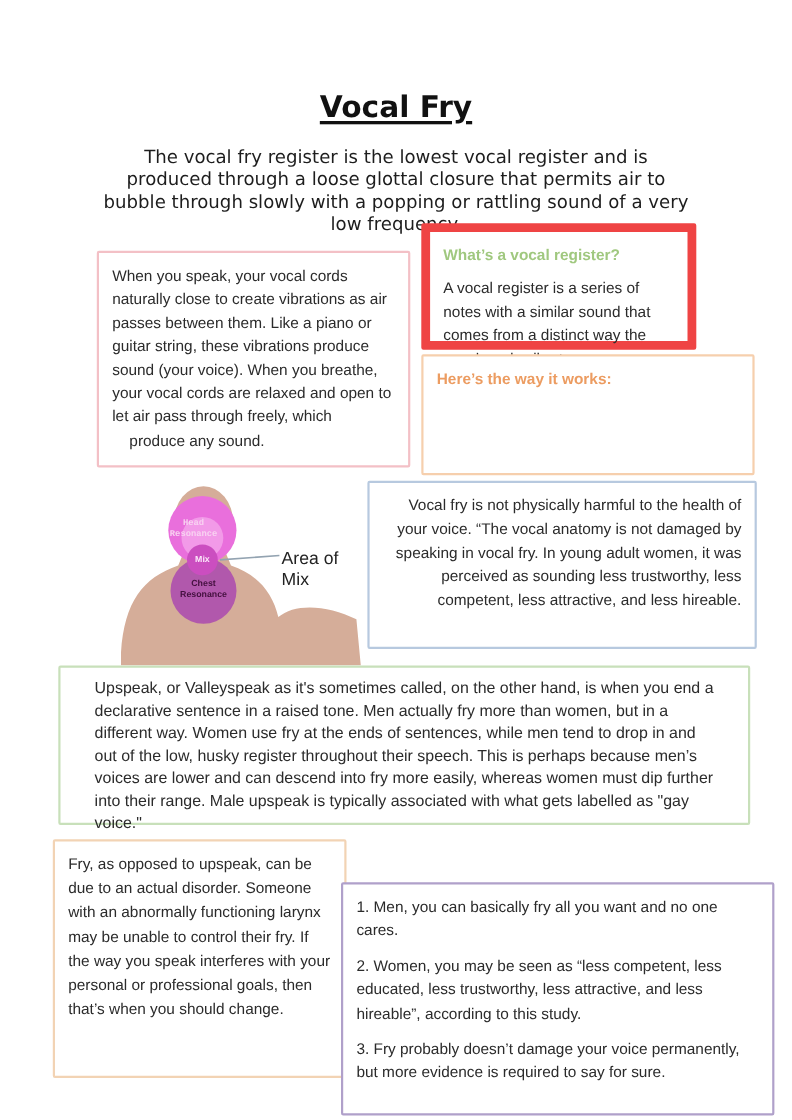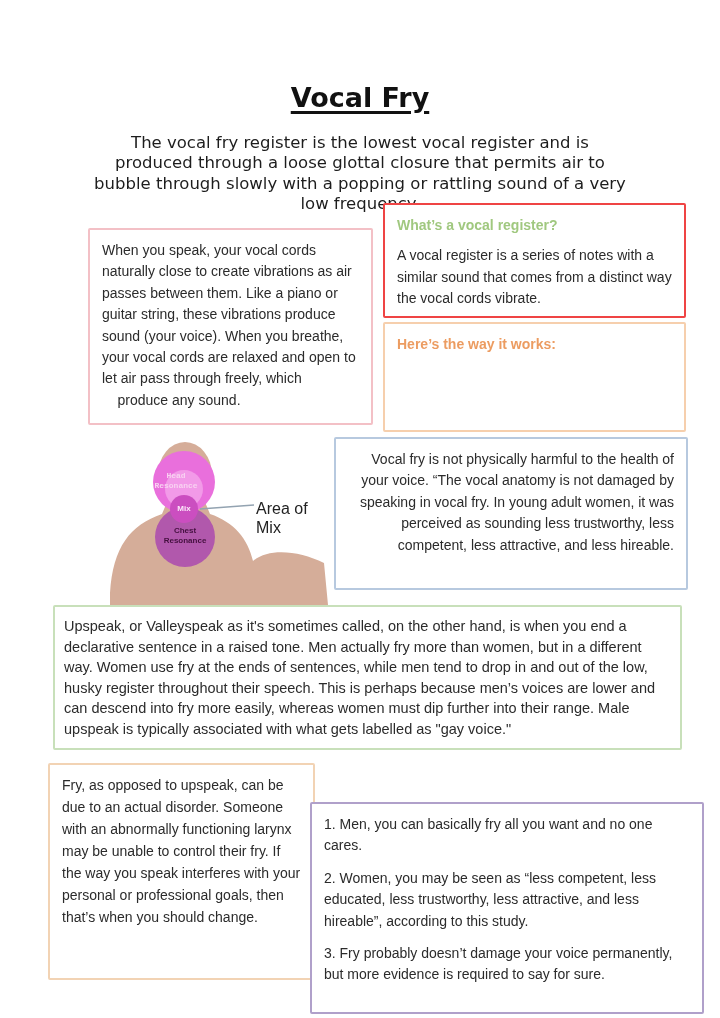--- a/index.html
+++ b/index.html
@@ -19,26 +19,26 @@
   }
   .intro div{white-space:nowrap;}
   .box{
     position:absolute;background:#ffffff;border-radius:2px;
     padding:10px 12px;font-size:14px;line-height:1.53;color:#2b2b2b;
     box-sizing:border-box;
   }
   .box p{margin:0;}
   .box .heading{font-weight:bold;font-size:14px;margin:0 0 9px 0;}
   .box-speak   {left:88px; top:228px;width:285px;height:197px;border:2px solid #f3c0c6;}
-  .box-register{left:383px;top:203px;width:303px;height:115px;border:2px solid #ef4444;}
+  .box-register{left:383px;top:203px;width:250px;height:115px;border:8px solid #ef4444;}
   .box-register .heading{color:#a0c87f;}
   .box-works   {left:383px;top:322px;width:303px;height:110px;border:2px solid #f6cfad;}
   .box-works .heading{color:#ec9c61;}
   .box-harm    {left:334px;top:437px;width:354px;height:153px;border:2px solid #b7c9df;text-align:right;}
-  .box-upspeak {left:53px; top:605px;width:629px;height:145px;border:2px solid #c8e0ba;padding:9px 9px;font-size:14.5px;line-height:1.42;}
+  .box-upspeak {left:53px; top:605px;width:629px;height:145px;border:2px solid #c8e0ba;padding:9px 31px;font-size:14.5px;line-height:1.42;}
   .box-disorder{left:48px; top:763px;width:267px;height:217px;border:2px solid #f2d3b4;line-height:1.57;}
   .box-facts   {left:310px;top:762px;width:394px;height:212px;border:2px solid #b0a0ca;margin-top:40px;}
   .box-facts p{margin:0 0 11px 0;}
   .box-facts p:last-child{margin-bottom:0;}
 
   
   .figure{position:absolute;left:100px;top:435px;width:232px;height:170px;}
   .figure svg{position:absolute;left:0;top:0;}
   .fig-label{
     position:absolute;text-align:center;font-family:"Liberation Sans",sans-serif;

